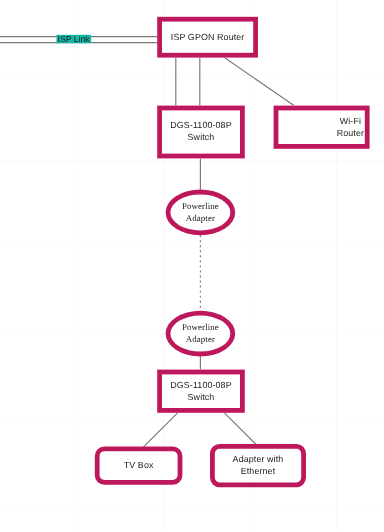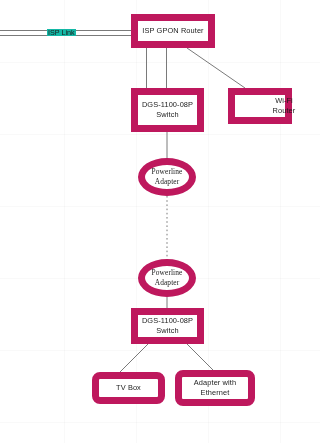--- a/index.html
+++ b/index.html
@@ -37,21 +37,21 @@
     height: 443px;
   }
   .node {
     position: absolute;
     box-sizing: border-box;
     display: flex;
     align-items: center;
     justify-content: center;
     text-align: center;
     background: #ffffff;
-    border: 7px solid #be185d;
+    border: 4px solid #be185d;
     color: #1b1b1b;
     font-size: 7.4px;
     line-height: 1.32;
     letter-spacing: 0.1px;
     white-space: pre-line;
   }
   .node.rounded {
     border-radius: 8px;
   }
   .node.ellipse {
@@ -111,29 +111,29 @@
     </g>
   </svg>
 
   <div class="link-label" style="left:47px; top:28.5px;">ISP Link</div>
 
   <div class="node" style="left:131px; top:14px; width:84px; height:34px;">ISP GPON Router</div>
 
   <div class="node" style="left:131px; top:88px; width:73px; height:44px;">DGS-1100-08P
 Switch</div>
 
-  <div class="node" style="left:228px; top:88px; width:64px; height:36px;padding-left:48px;">Wi-Fi Router</div>
+  <div class="node" style="left:228px; top:88px; width:80px; height:36px;padding-left:48px;">Wi-Fi Router</div>
 
   <div class="node ellipse" style="left:138px; top:158px; width:58px; height:38px;">Powerline
 Adapter</div>
 
   <div class="node ellipse" style="left:138px; top:259px; width:58px; height:38px;">Powerline
 Adapter</div>
 
   <div class="node" style="left:131px; top:308px; width:73px; height:36px;">DGS-1100-08P
 Switch</div>
 
-  <div class="node rounded" style="left:92px; top:372px; width:73px; height:32px;">TV Box</div>
+  <div class="node rounded" style="left:79px; top:372px; width:73px; height:32px;">TV Box</div>
 
   <div class="node rounded" style="left:175px; top:370px; width:80px; height:36px;">Adapter with
 Ethernet</div>
 
 </div>
 
 </body></html>

